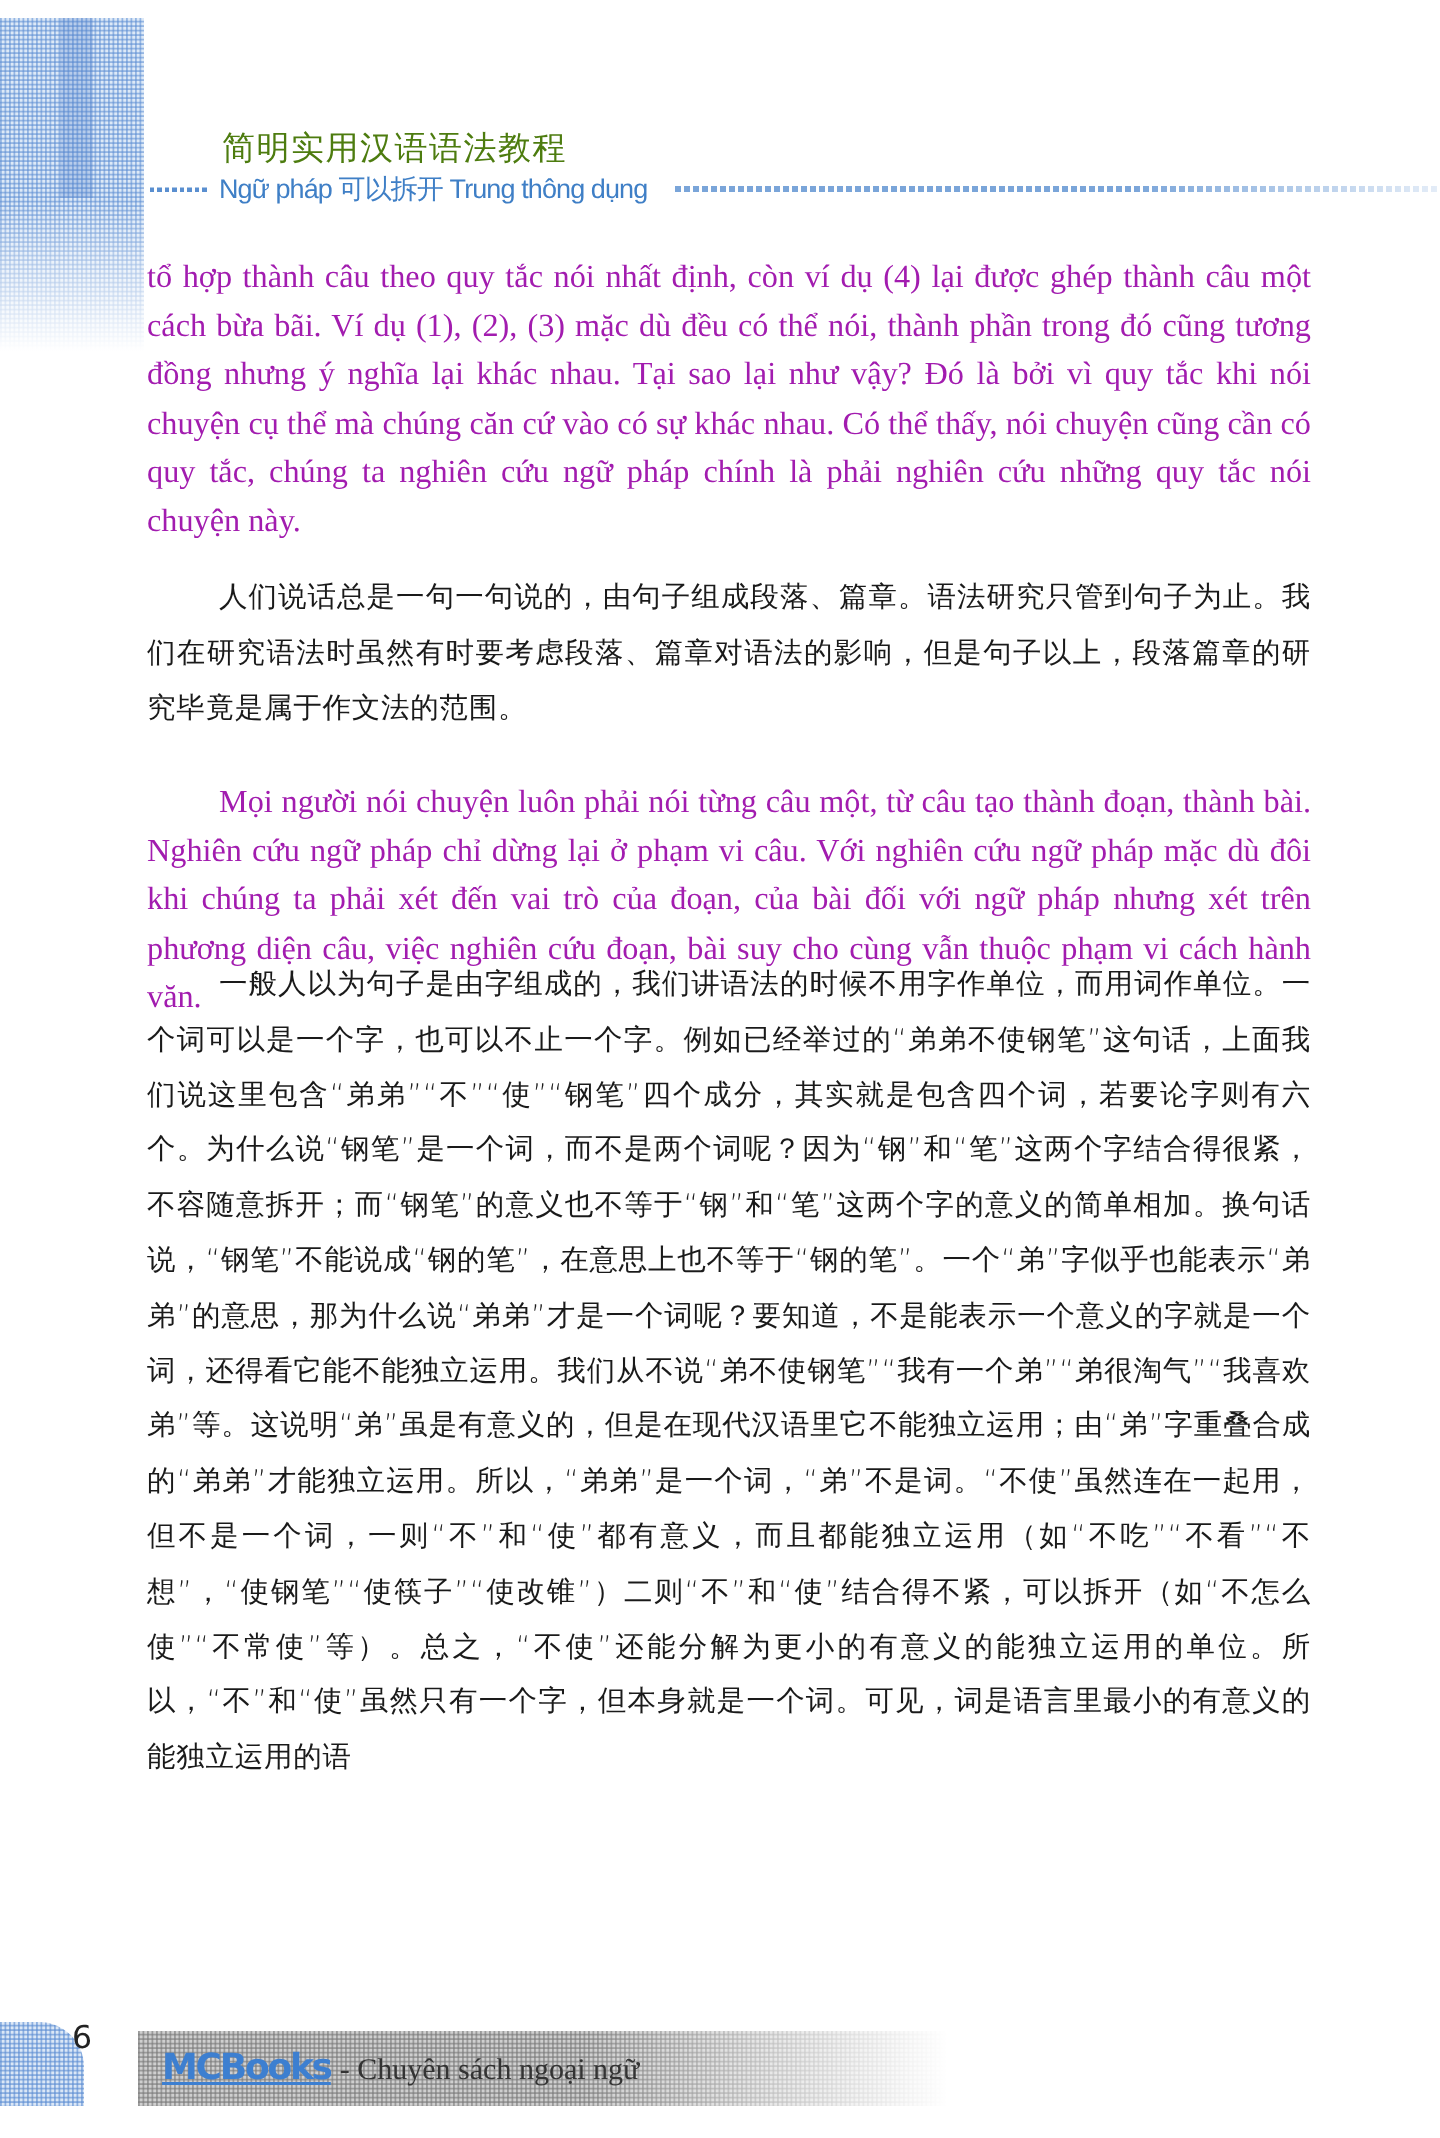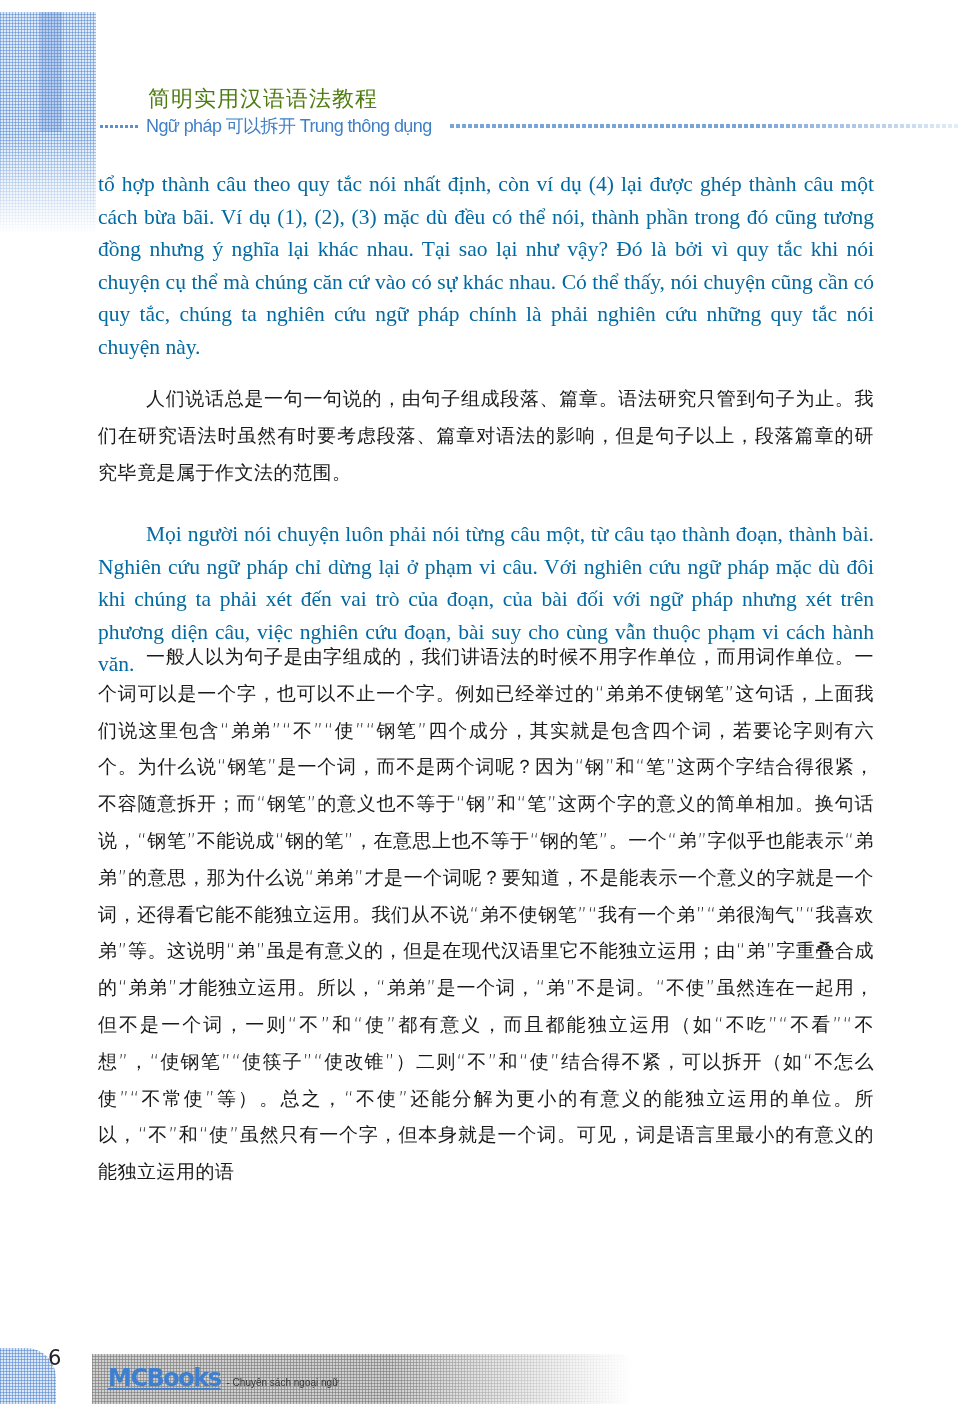--- a/index.html
+++ b/index.html
@@ -37,21 +37,21 @@
       flex: 1; height: 4px; margin-left: 18px; margin-right: 0;
       background: repeating-linear-gradient(90deg, #5a8fd0 0 4px, transparent 4px 6px);
       opacity: 0.8;
       mask-image: linear-gradient(90deg, #000 60%, rgba(0,0,0,0.2) 100%);
       -webkit-mask-image: linear-gradient(90deg, #000 60%, rgba(0,0,0,0.2) 100%);
     }
 
     .content { position: absolute; left: 98px; top: 168px; width: 776px; }
     .para-vi {
       font-family: "Liberation Serif", serif; font-size: 21.5px; line-height: 32.6px;
-      color: #0369a1; text-align: justify; margin: 0;
+      color: #a21caf; text-align: justify; margin: 0;
     }
     .para-cn {
       font-family: "DejaVu Sans", sans-serif; font-size: 19px; line-height: 36.8px;
       color: #1a1a1a; text-align: justify; margin: 0; font-weight: 300; letter-spacing: 0.5px;
     }
     .indent { text-indent: 48px; }
 
     .p1 { position: absolute; top: 0; }
     .p2 { position: absolute; top: 212px; }
     .p3 { position: absolute; top: 326px; margin-top: 24px; }
@@ -81,21 +81,21 @@
       mask-image: linear-gradient(90deg, #000 55%, rgba(0,0,0,0) 100%);
       -webkit-mask-image: linear-gradient(90deg, #000 55%, rgba(0,0,0,0) 100%);
     }
     .footer-brand-row { position: absolute; left: 108px; top: 24px; display: flex; align-items: baseline; }
     .brand-logo {
       font-family: "DejaVu Sans", sans-serif; font-weight: bold; font-size: 24px; color: #3d7fd0;
       letter-spacing: -1.5px;
       text-decoration: underline;
     }
     .brand-tagline {
-      font-family: Liberation Sans, sans-serif; font-size: 10px; color: #333; margin-left: 6px; text-align: right;
+      font-family: Liberation Serif, serif; font-size: 20px; color: #333; margin-left: 6px; text-align: right;
     }
   </style>
 </head>
 <body>
 
 <div class="corner-pattern-top"></div>
 
 <div class="header">
   <div class="header-title-cn">简明实用汉语语法教程</div>
   <div class="header-sub-row">

